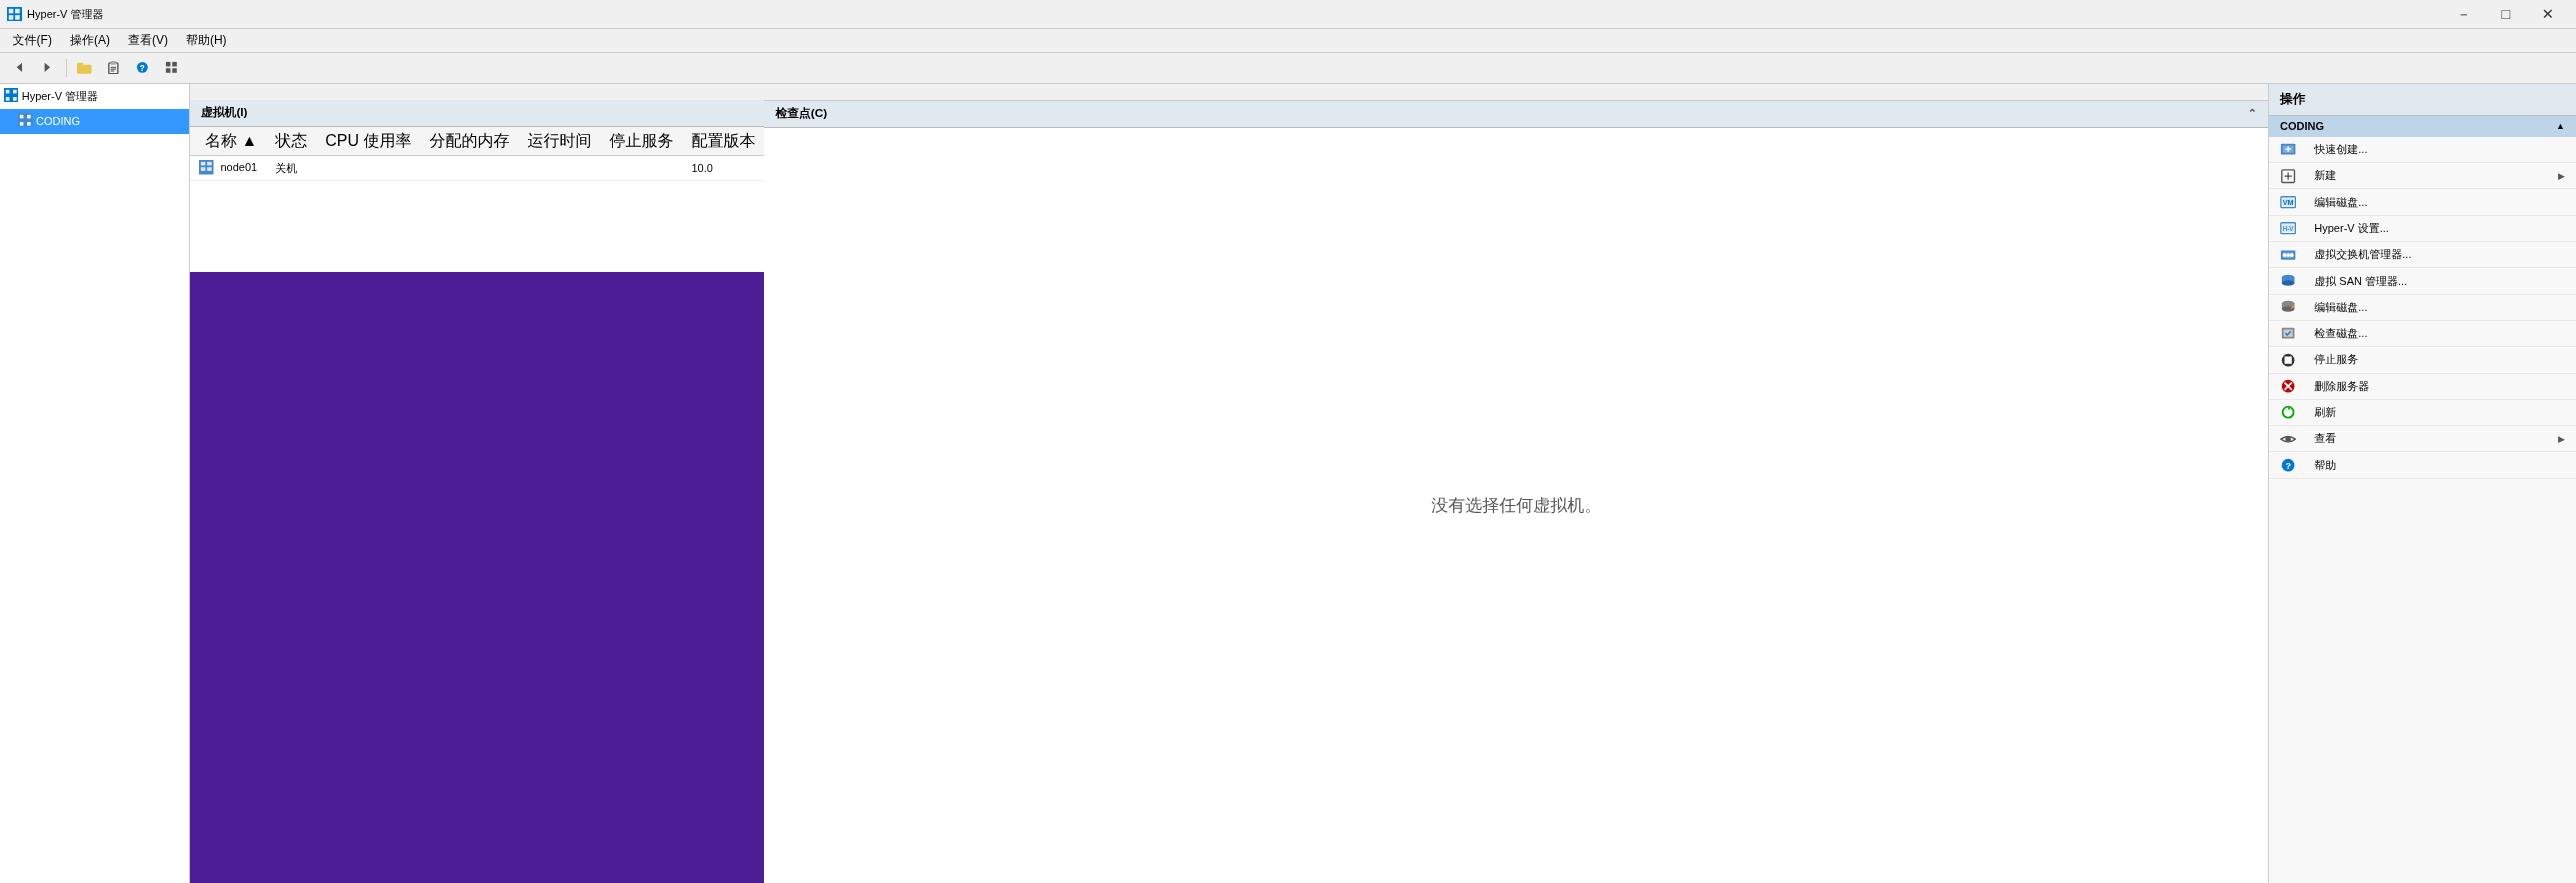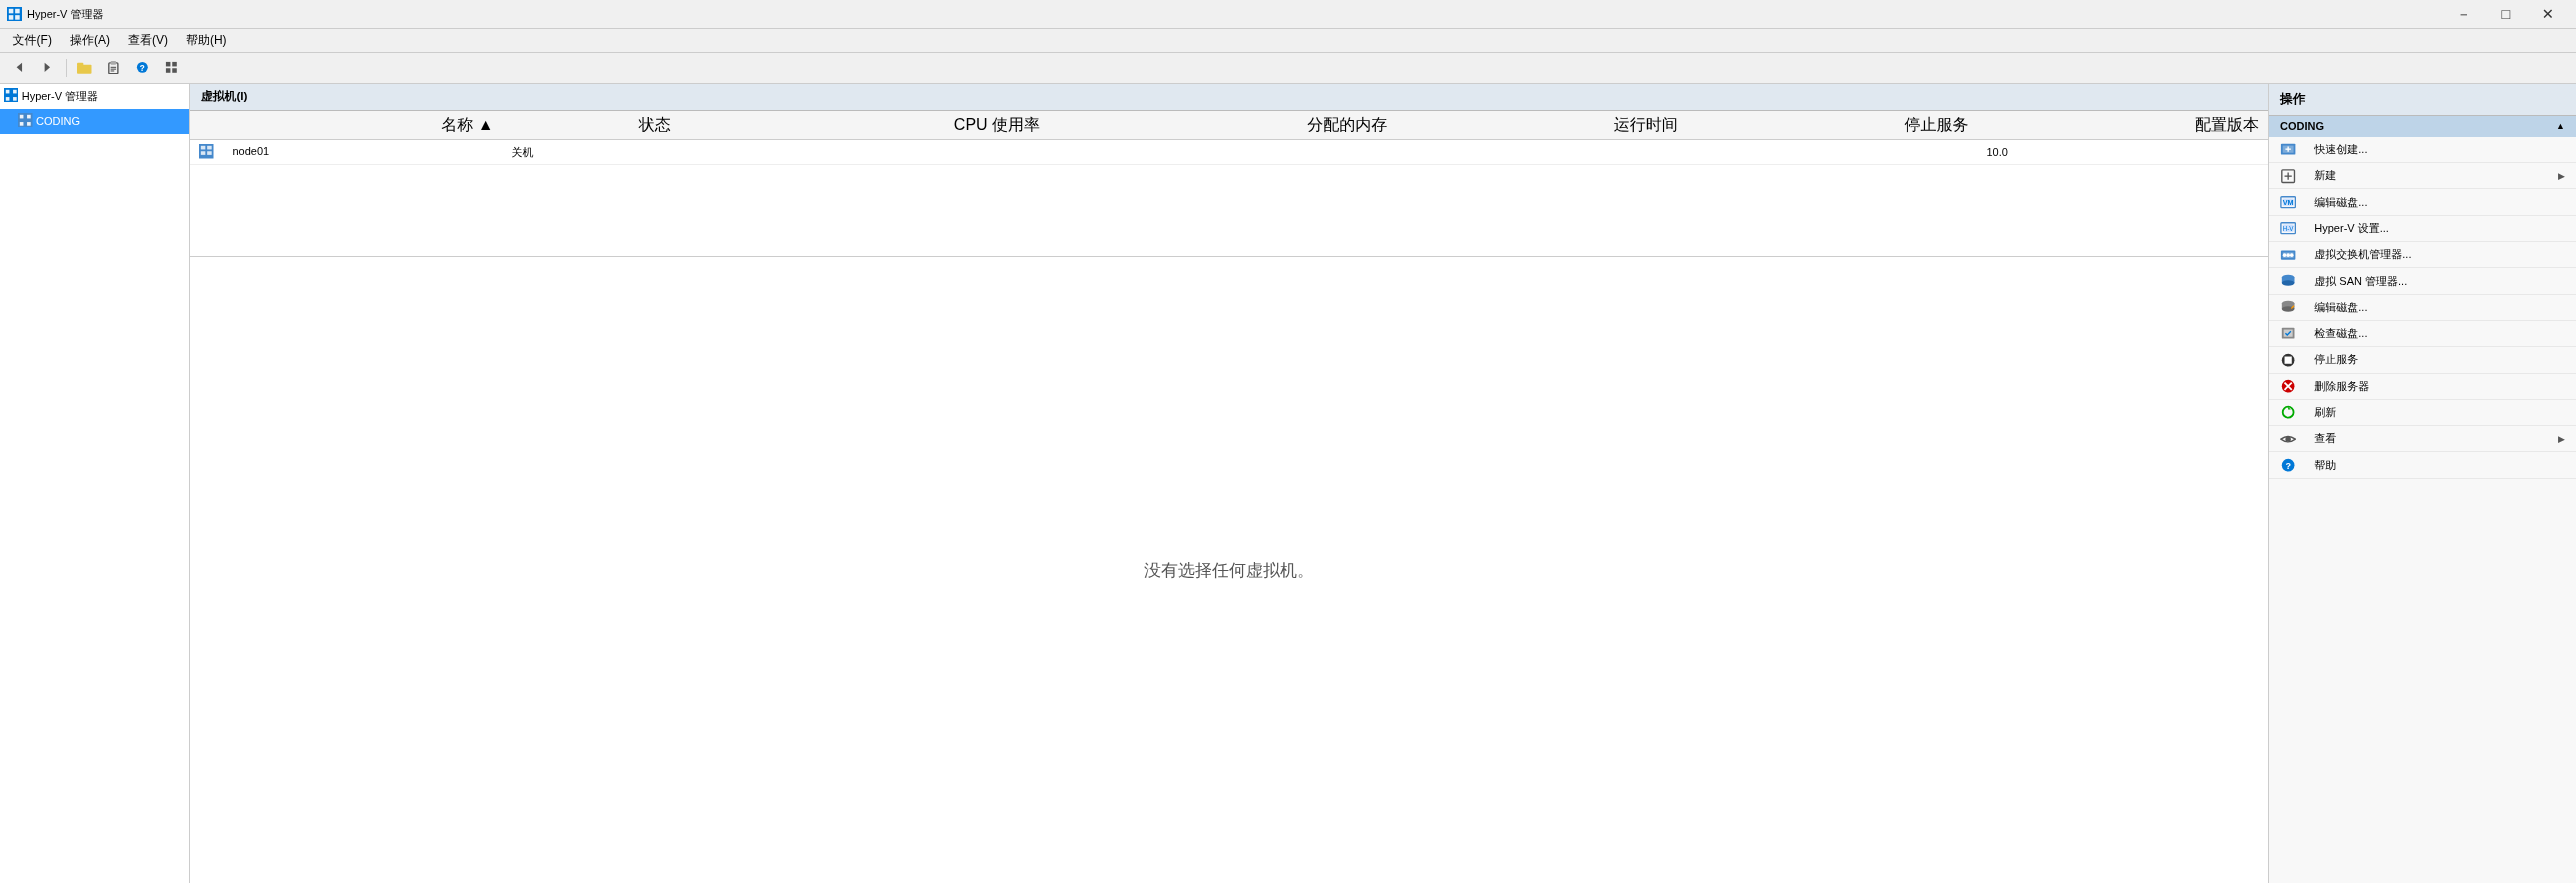--- a/index.html
+++ b/index.html
@@ -124,23 +124,24 @@
       height: 25px;
     }
     .tree-item.root { padding-left: 3.6px; }
     .tree-item.child { padding-left: 18px; }
     .tree-item.selected { background: #3399ff; color: white; }
 
     
     .center-panel {
       flex: 1;
       display: flex;
-      flex-direction: column;
+      flex-direction: row;
       overflow: hidden;
       background: #4c1d95;
+      margin-top: 16px;
     }
 
     
     .section {
       display: flex;
       flex-direction: column;
     }
     .section-header {
       background: #e0e8f0;
       padding: 5.4px 11px;
@@ -173,21 +174,21 @@
       user-select: none;
     }
     .vm-table td {
       padding: 3.6px 9px;
       border-bottom: 0.9px solid #eee;
       font-size: 11px;
     }
     .vm-row-icon {
       display: inline-flex;
       align-items: center;
-      gap: 19px;
+      gap: 7px;
     }
 
     
     .checkpoint-section {
       flex: 1;
       display: flex;
       flex-direction: column;
       border-top: 1.8px solid #ccc;
     }
     .checkpoint-empty {
@@ -399,20 +400,24 @@
               <td></td>
               <td></td>
               <td>10.0</td>
             </tr>
           </tbody>
         </table>
       </div>
     </div>
 
     <div class="checkpoint-section">
+      <div class="section-header">
+        <span>检查点(C)</span>
+        <span class="section-collapse-btn">⌃</span>
+      </div>
       <div class="checkpoint-empty">
         <span>没有选择任何虚拟机。</span>
       </div>
     </div>
 
   </div>
 
   <div class="right-panel">
     <div class="actions-header">操作</div>
     <div class="actions-section-label">

